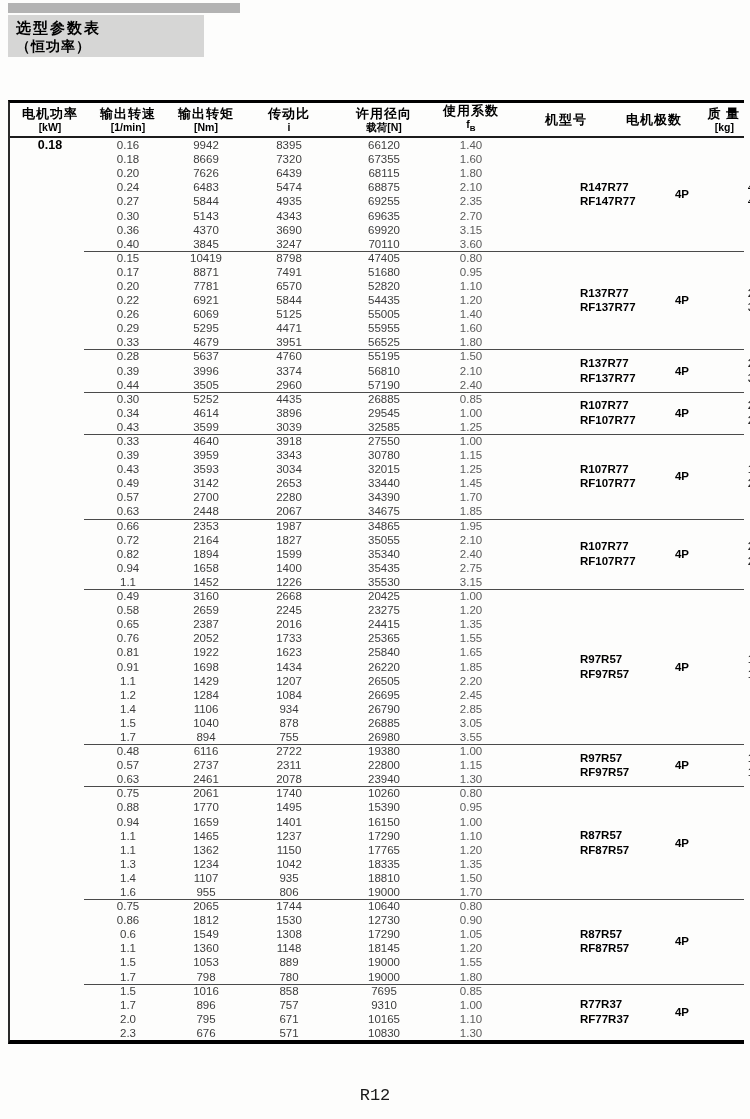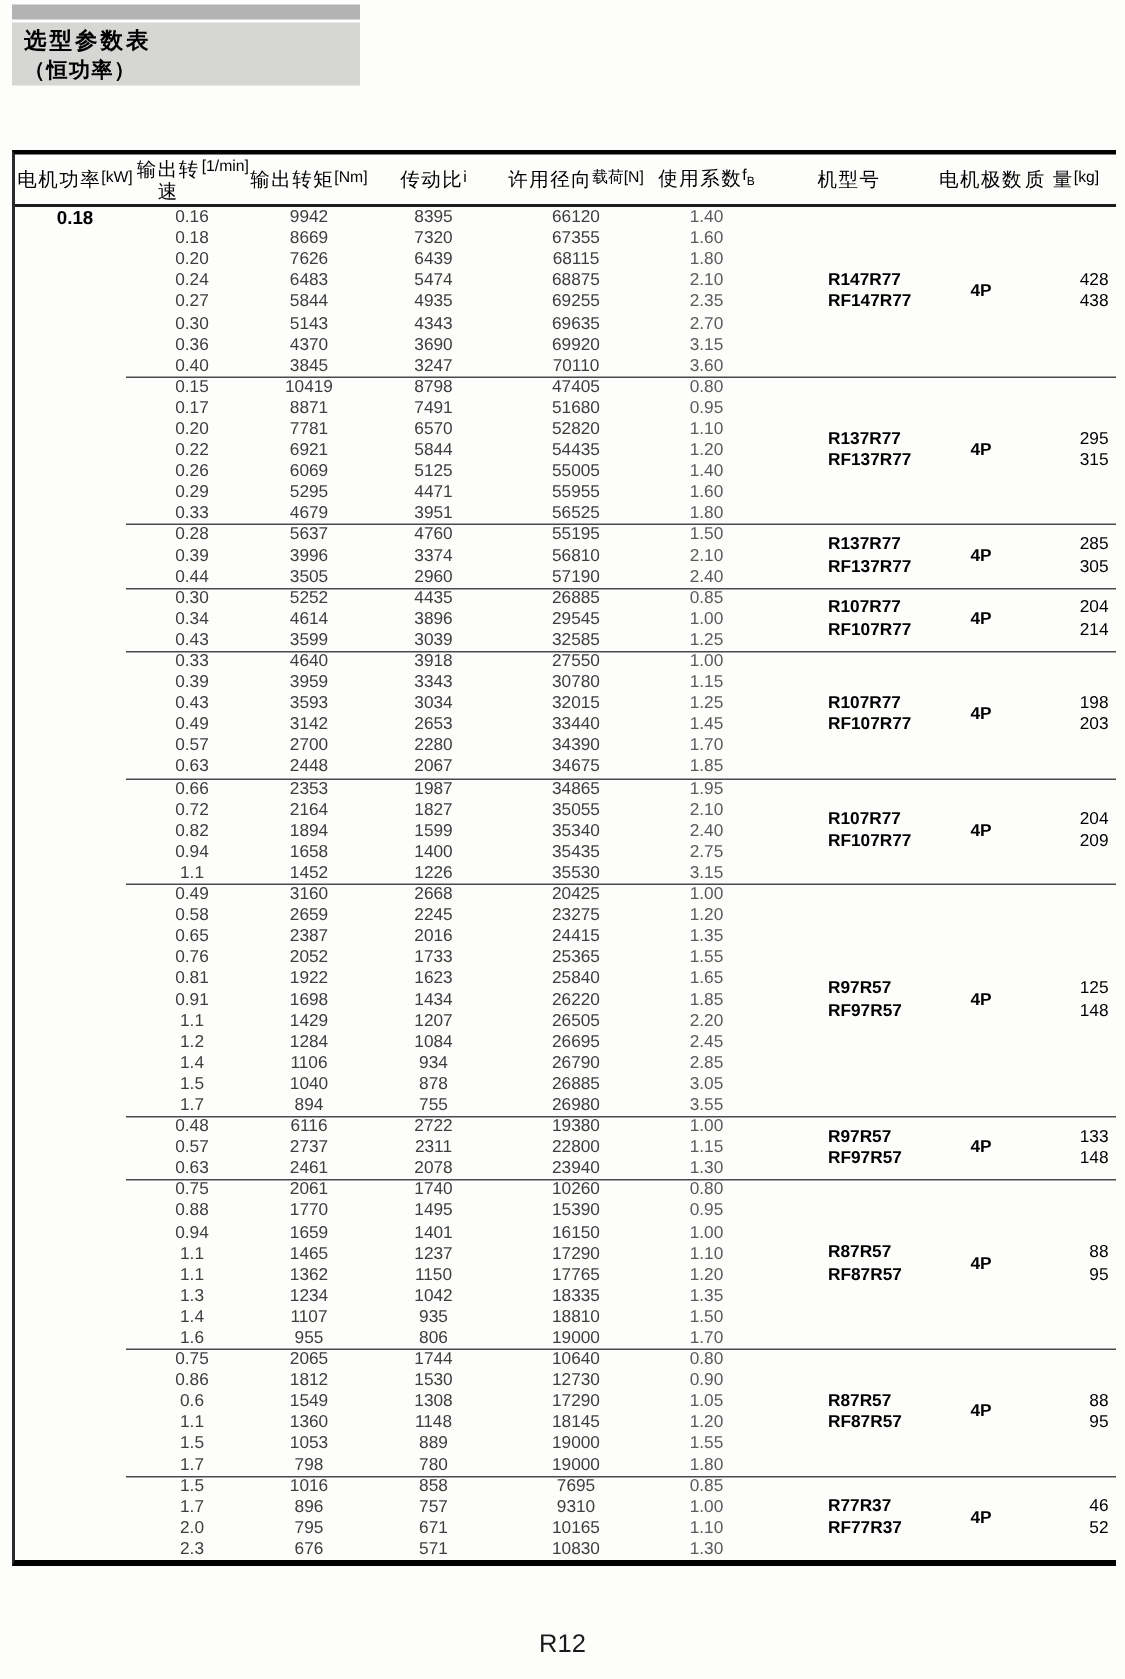--- a/index.html
+++ b/index.html
@@ -11,42 +11,42 @@
     overflow:hidden;
     color:#000;
   }
   .top-strip {
     position:absolute; left:8px; top:3px;
     width:232px; height:10px;
     background:#b3b3b3;
   }
   .title-box {
     position:absolute; left:8px; top:15px;
-    width:232px; height:42px;
+    width:196px; height:42px;
     background:#d6d6d5;
     padding:3px 8px 0 8px;
   }
   .title-box .t1 { font-size:15px; font-weight:bold; letter-spacing:2px; line-height:19px; }
   .title-box .t2 { font-size:14px; font-weight:bold; letter-spacing:1px; line-height:18px; }
 
   .table {
     position:absolute; left:8px; top:100px;
     width:736px;
     border-top:3px solid #000;
     border-left:2px solid #2a2a2a;
     border-bottom:4px solid #000;
   }
   .thead {
     display:grid;
     grid-template-columns:80px 76px 80px 86px 104px 70px 120px 56px 62px;
     height:35px;
     align-items:center;
     border-bottom:2px solid #1c1c1c;
   }
-  .th { display:flex; flex-direction:row; justify-content:center; text-align:center; font-weight:normal; }
+  .th { display:flex; flex-direction:column; justify-content:center; text-align:center; font-weight:bold; }
   .th .l1 { font-size:13px; letter-spacing:1px; line-height:15px; }
   .th .l2 { font-size:10.5px; line-height:12px; letter-spacing:0; }
   .th.mass { text-align:right; padding-right:4px; }
   .th.mass .l2 { padding-right:6px; }
   .th sub { font-size:8px; }
 
   .group { position:relative; }
   .group + .group::before {
     content:"";
     position:absolute; left:74px; right:0; top:0;
@@ -61,29 +61,30 @@
   .cell { text-align:center; font-size:11.5px; color:#3d3d3d; line-height:14px; }
   .cell.c0 { font-weight:bold; color:#000; font-size:12.5px; }
   .cell.c5 { color:#5a5a5a; }
 
   .overlay {
     position:absolute; inset:0;
     display:grid;
     grid-template-columns:80px 76px 80px 86px 104px 70px 120px 56px 62px;
     align-items:center;
     pointer-events:none;
+    margin-left:28px;
   }
   .ov-model { grid-column:7; padding-left:46px; font-weight:bold; font-size:11.5px; line-height:14.5px; }
   .ov-poles { grid-column:8; text-align:center; font-weight:bold; font-size:11.5px; }
   .ov-mass  { grid-column:9; text-align:right; padding-right:5px; font-weight:normal; font-size:11.5px; line-height:14.5px; }
 
   .footer {
     position:absolute; left:0; top:1086px; width:750px;
     text-align:center;
-    font-family:Liberation Sans, sans-serif;
+    font-family:Liberation Mono, monospace;
     font-size:17px;
     color:#1a1a1a;
   }
 </style>
 </head>
 <body>
 
 <div class="top-strip"></div>
 
 <div class="title-box">

